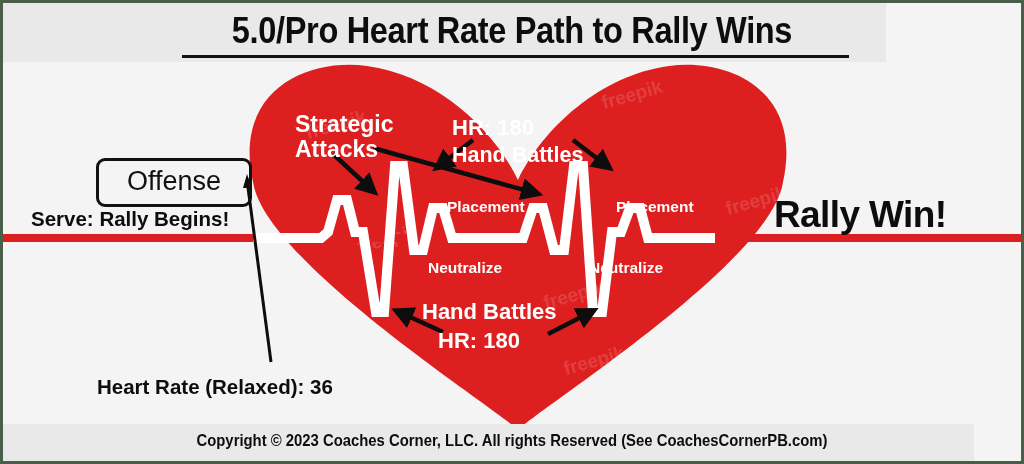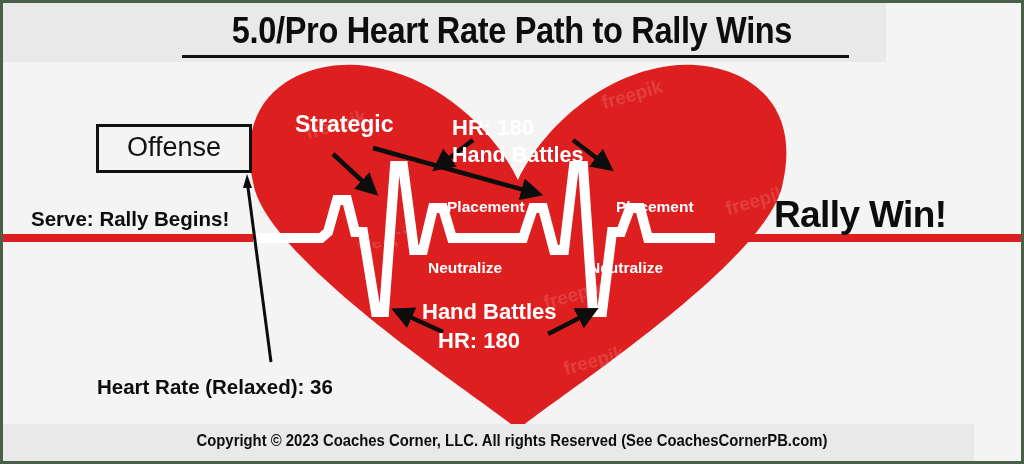--- a/index.html
+++ b/index.html
@@ -94,22 +94,23 @@
     background: transparent;
     font-size: 27px;
     color: #111;
     text-align: center;
     line-height: 1;
     padding: 7px 0 9px 0;
     font-family: "Liberation Sans", sans-serif;
   }
   #box-offense {
     left: 93px;
-    top: 62px;
+    top: 96px;
     width: 150px;
+    border-radius: 9px;
   }
   #box-defense {
     left: 93px;
     top: 233px;
     width: 150px;
   }
   
   .black-label {
     position: absolute;
     color: #0d0d0d;
@@ -276,20 +277,21 @@
     <div class="side-box" id="box-offense">
       <span>Offense</span>
     </div>
 
     <div class="black-label" id="serve-label">Serve: Rally Begins!</div>
     <div class="black-label" id="rallywin-label">Rally Win!</div>
     <div class="black-label" id="hrrelaxed-label">Heart Rate (Relaxed): 36</div>
 
     <div class="white-label" id="lbl-strategic">
       <div>Strategic</div>
+      <div>Attacks</div>
     </div>
     <div class="white-label" id="lbl-hr-top">HR: 180</div>
     <div class="white-label" id="lbl-hand-top">Hand Battles</div>
     <div class="white-label" id="lbl-place-1">Placement</div>
     <div class="white-label" id="lbl-place-2">Placement</div>
     <div class="white-label" id="lbl-neut-1">Neutralize</div>
     <div class="white-label" id="lbl-neut-2">Neutralize</div>
     <div class="white-label" id="lbl-hand-bot">Hand Battles</div>
     <div class="white-label" id="lbl-hr-bot">HR: 180</div>
 

